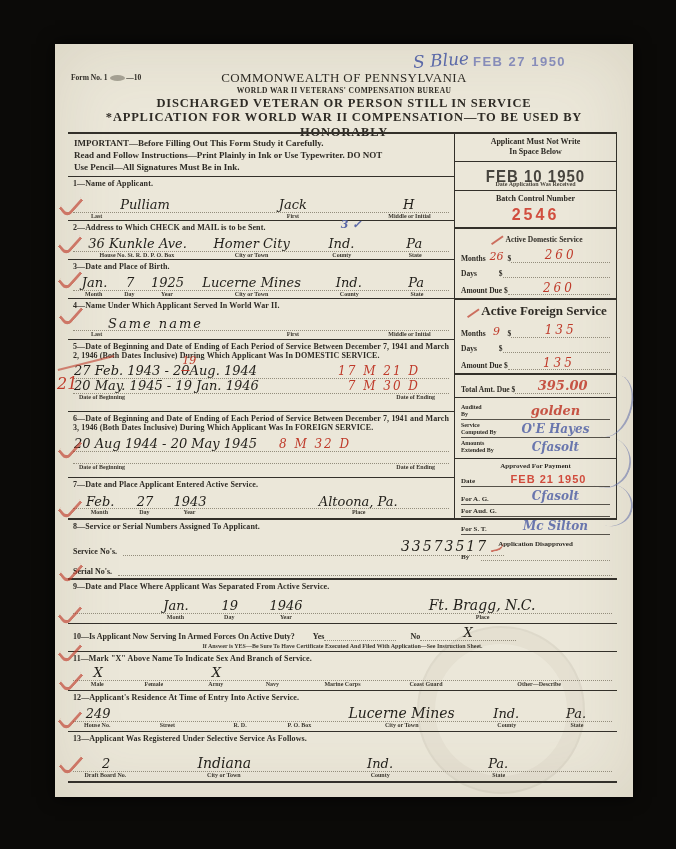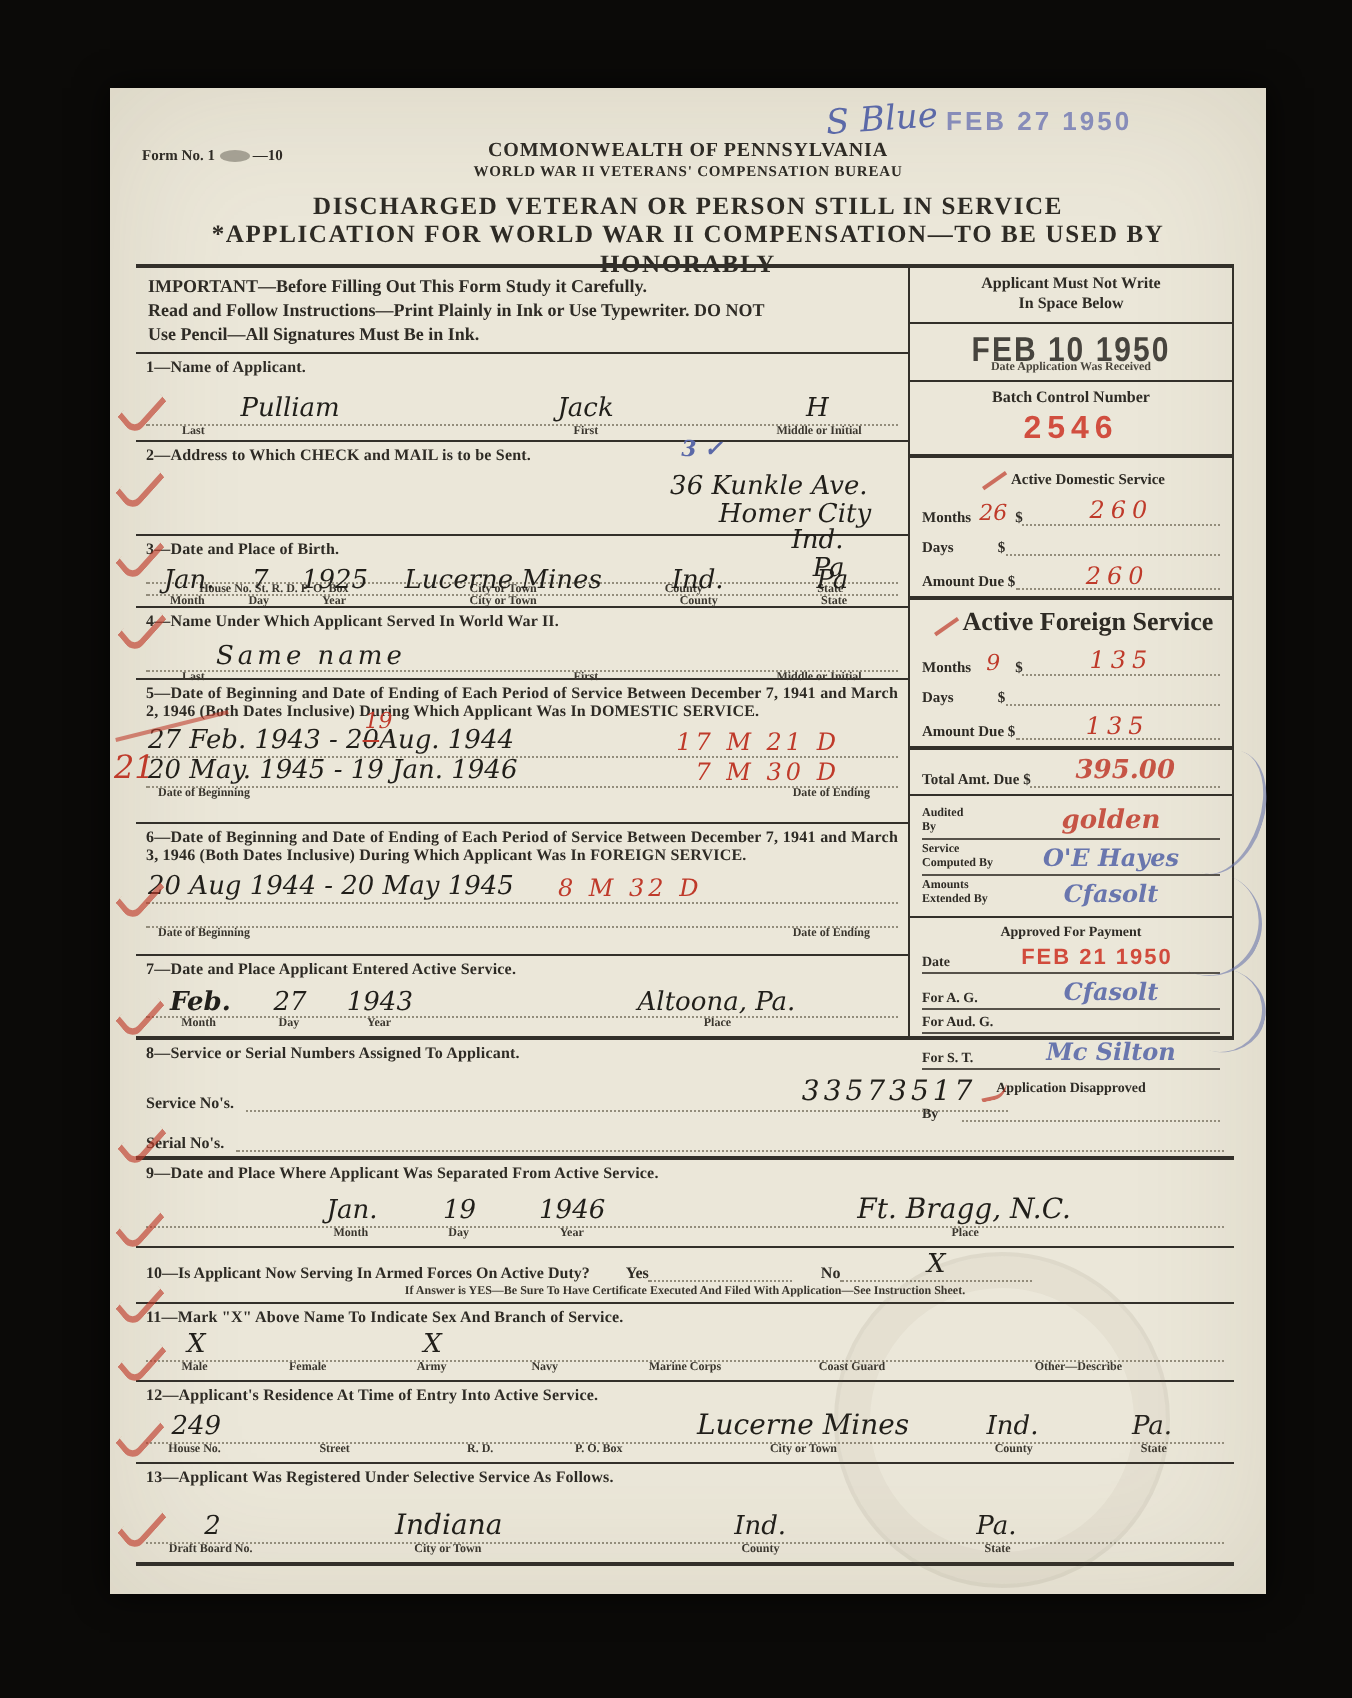--- a/index.html
+++ b/index.html
@@ -8,21 +8,21 @@
          font-family:"Liberation Serif", serif; }
   .paper { position:absolute; left:55px; top:44px; width:578px; height:753px;
            background:#ebe7d9; color:#2e2b25;
            box-shadow:0 0 16px rgba(0,0,0,.75), inset 0 0 70px rgba(115,100,65,.14); }
 
   
   .formno { position:absolute; left:16px; top:29px; font-size:7.5px; font-weight:bold; }
   .oval { display:inline-block; width:15px; height:6px; background:#6e695c; border-radius:50%;
           opacity:.55; vertical-align:middle; margin:0 1px; }
   .hdr-center { position:absolute; left:0; top:26px; width:100%; text-align:center; }
-  .hdr-s1 { font-size:10px; font-weight:bold; letter-spacing:.4px; }
+  .hdr-s1 { font-size:13px; font-weight:normal; letter-spacing:.4px; }
   .hdr-s2 { font-size:7.5px; font-weight:bold; letter-spacing:.4px; }
   .title { position:absolute; left:6px; top:52px; width:566px; text-align:center;
            font-size:12.5px; font-weight:bold; letter-spacing:.8px; line-height:1.15; }
   .topsig { position:absolute; left:358px; top:6px; white-space:nowrap; }
   .topsig .sig { font-size:17px; transform:rotate(-4deg); display:inline-block; }
   .stamp { font-family:"Liberation Sans", sans-serif; font-weight:bold; }
   .stamp-purple { color:rgba(124,131,182,.9); font-size:13px; letter-spacing:1.5px; }
   .stamp-dark { color:rgba(48,45,40,.88); font-size:15px; letter-spacing:1px; transform:scaleY(1.15); }
   .stamp-red { color:rgba(206,62,47,.92); font-size:11px; letter-spacing:1px; }
 
@@ -143,21 +143,21 @@
           <div class="labline">
             <span style="width:38%; text-align:left; padding-left:18px;">Last</span>
             <span style="width:41%;">First</span>
             <span style="width:21%;">Middle or Initial</span>
           </div>
         </div>
 
         <div class="sec" style="min-height:38px;">
           <div class="seclabel">2—Address to Which CHECK and MAIL is to be Sent.</div>
           <span class="mark3 blue sig">3 ✓</span>
-          <div class="hwline" style="margin-top:4px;flex-direction:column;">
+          <div class="hwline" style="margin-top:4px;">
             <span class="hw cell" style="width:34%;">36 Kunkle Ave.</span>
             <span class="hw cell" style="width:27%;">Homer City</span>
             <span class="hw cell" style="width:21%;">Ind.</span>
             <span class="hw cell" style="width:18%;">Pa</span>
           </div>
           <div class="labline">
             <span style="width:34%;">House No. St. R. D. P. O. Box</span>
             <span style="width:27%;">City or Town</span>
             <span style="width:21%;">County</span>
             <span style="width:18%;">State</span>
@@ -224,21 +224,21 @@
           <div class="hwline" style="min-height:12px;"></div>
           <div class="labline" style="justify-content:space-between; padding:0 14px 0 6px;">
             <span>Date of Beginning</span>
             <span>Date of Ending</span>
           </div>
         </div>
 
         <div class="sec">
           <div class="seclabel">7—Date and Place Applicant Entered Active Service.</div>
           <div class="hwline" style="margin-top:5px;">
-            <span class="hw cell" style="width:14%;font-weight:bold;">Feb.</span>
+            <span class="hw cell" style="width:14%;">Feb.</span>
             <span class="hw cell" style="width:10%;">27</span>
             <span class="hw cell" style="width:14%;">1943</span>
             <span class="cell" style="width:22%;"></span>
             <span class="hw cell" style="width:32%;">Altoona, Pa.</span>
             <span class="cell" style="width:8%;"></span>
           </div>
           <div class="labline">
             <span style="width:14%;">Month</span>
             <span style="width:10%;">Day</span>
             <span style="width:14%;">Year</span>

